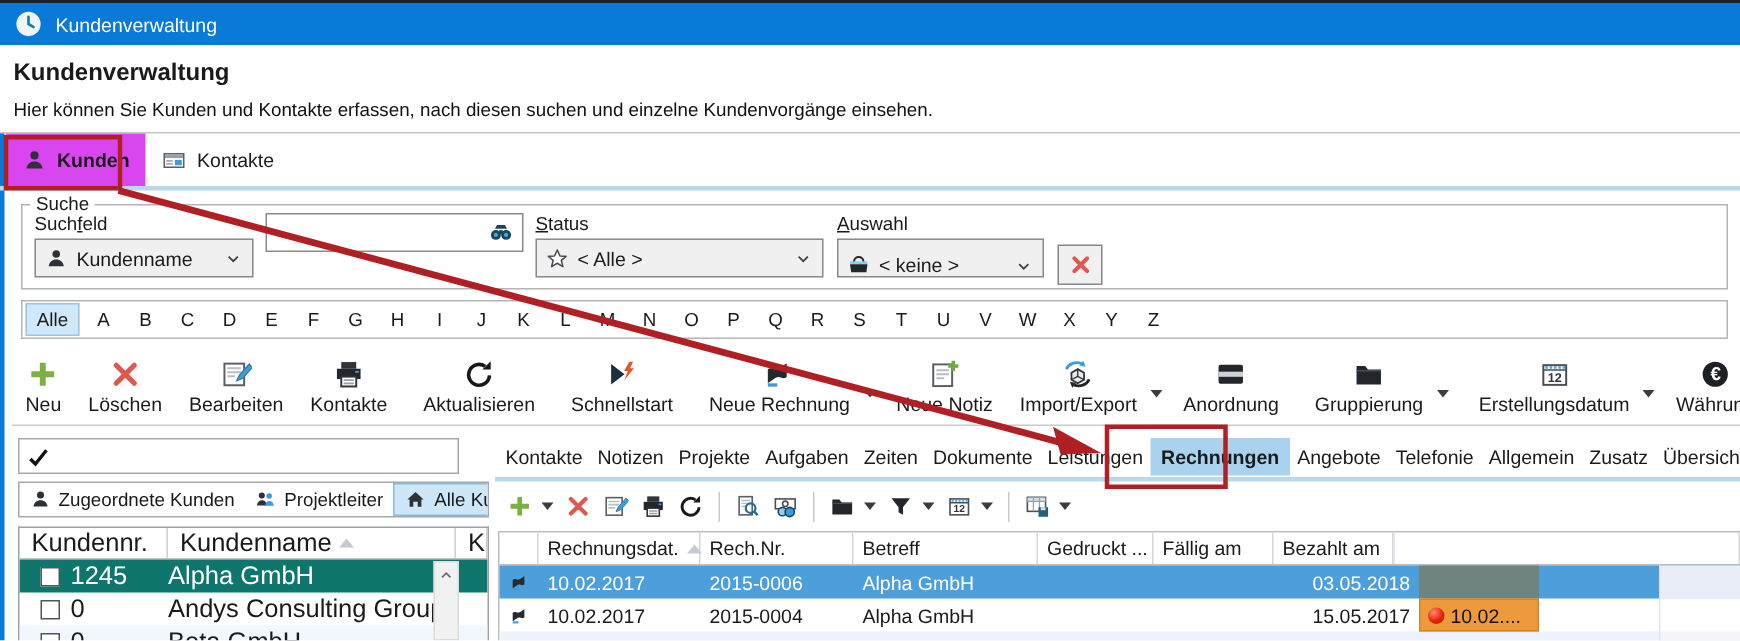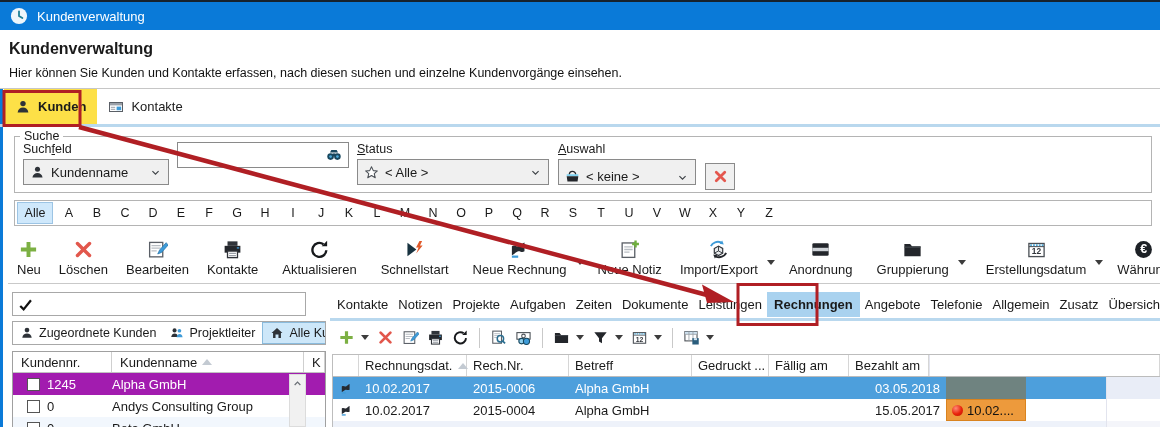--- a/index.html
+++ b/index.html
@@ -17,21 +17,21 @@
   #pagehead h1 { font-size:16px; font-weight:bold; margin:10px 0 0 9px; }
   #pagehead .sub { font-size:12.5px; margin:8px 0 0 9px; color:#111; }
   #hdiv { position:absolute; top:88px; left:0; right:0; height:1px; background:#c6c6c6; }
 
   
   #wedge { position:absolute; top:30px; bottom:0; left:0; width:3px; background:#0a7ad8; }
 
   
   #maintabs { position:absolute; top:89px; left:4px; height:35px; display:flex; align-items:stretch; }
   .mtab { display:flex; align-items:center; gap:7px; padding:0 11px; font-size:13px; cursor:default; }
-  .mtab.active { background:#fde047; font-weight:bold; }
+  .mtab.active { background:#d946ef; font-weight:bold; }
   #tabstrip { position:absolute; top:124px; left:0; right:0; height:3px; background:#b9d8ee; }
 
   
   #searchgroup { position:absolute; top:136px; left:14px; right:8px; height:57px; border:1px solid #b4b4b4; }
   #searchlegend { position:absolute; top:-8px; left:5px; background:#fff; padding:0 4px; font-size:12.5px; }
   .sfield { position:absolute; top:5px; }
   .sfield .flabel { font-size:12.5px; display:block; margin-bottom:3px; }
   .flabel u { text-decoration:underline; }
   .ctrl { height:26px; border:1px solid #8a8a8a; background:#f0f0f0; display:flex; align-items:center; gap:6px; padding:0 6px; font-size:13px; }
   .ctrl .grow { flex:1; }
@@ -53,26 +53,26 @@
 
   
   #leftpanel { position:absolute; left:8px; top:291px; width:318px; bottom:0; }
   #quickbox { position:absolute; top:1px; left:4px; width:294px; height:24px; border:1px solid #a8a8a8; display:flex; align-items:center; padding:0 5px; }
   #quickbox input { flex:1; border:none; outline:none; font-size:13px; font-family:inherit; }
   #quickbox input::placeholder { color:#9b9b9b; opacity:1; }
   #ltabs { position:absolute; top:30px; left:4px; right:0; height:24px; border:1px solid #a8a8a8; display:flex; align-items:stretch; overflow:hidden; white-space:nowrap; }
   .ltab { display:flex; align-items:center; gap:5px; padding:0 7px; font-size:12.5px; }
   .ltab.active { background:#cde7f9; border:1px solid #8abbdd; }
   #ltable { position:absolute; top:60px; left:4px; right:0; bottom:0; border:1px solid #a0a0a0; border-bottom:none; overflow:hidden; }
-  .lrow, .lhead { display:flex; align-items:center; height:22px; font-size:13px; }
+  .lrow, .lhead { display:flex; align-items:center; height:22px; font-size:17px; }
   .lhead { height:21px; border-bottom:1px solid #c2c2c2; }
   .lhead .hc { padding-left:8px; height:100%; display:flex; align-items:center; gap:5px; border-right:1px solid #cfcfcf; }
   .lc1 { width:99px; flex:none; } .lc2 { width:192px; flex:none; } .lc3 { flex:1; }
   .lrow .cb { width:13px; height:13px; border:1.5px solid #555; background:#fff; margin:0 7px 0 8px; flex:none; }
-  .lrow.sel { background:#a21caf; color:#fff; }
+  .lrow.sel { background:#0f766e; color:#fff; }
   .lrow.alt { background:#f2f7fd; }
   .sortasc { width:0; height:0; border-left:5px solid transparent; border-right:5px solid transparent; border-bottom:6px solid #c3cad2; }
   #lscroll { position:absolute; top:22px; bottom:0; right:19px; width:17px; background:#f1f1f1; border:1px solid #dcdcdc; }
   #lscroll .sup { height:16px; display:flex; align-items:center; justify-content:center; }
 
   
   #rightpanel { position:absolute; left:330px; top:290px; right:0; bottom:0; }
   #dtabs { position:absolute; top:0; left:2px; height:28px; display:flex; align-items:center; }
   .dtab { font-size:13px; padding:5px 5px; white-space:nowrap; }
   .dtab.active { background:#a9d2ef; font-weight:bold; padding:5px 7px; }

